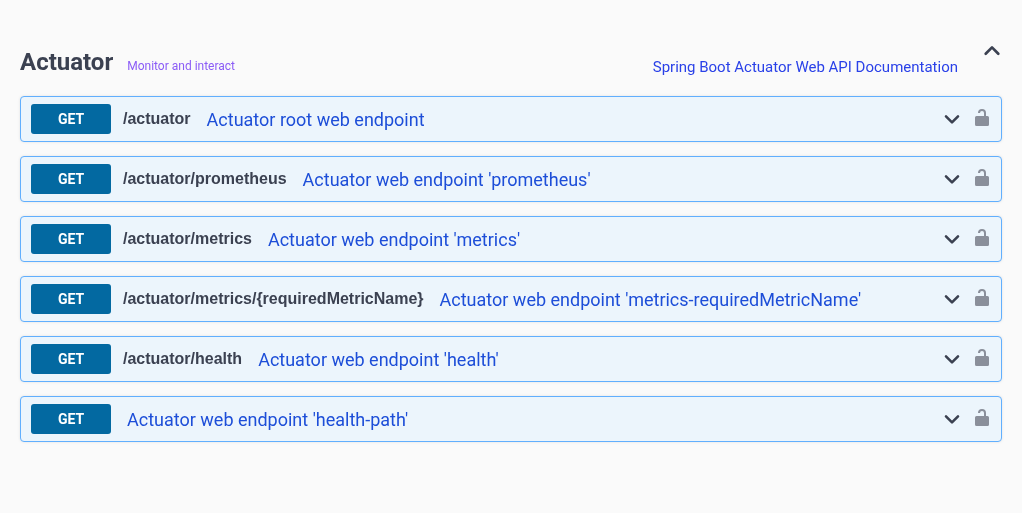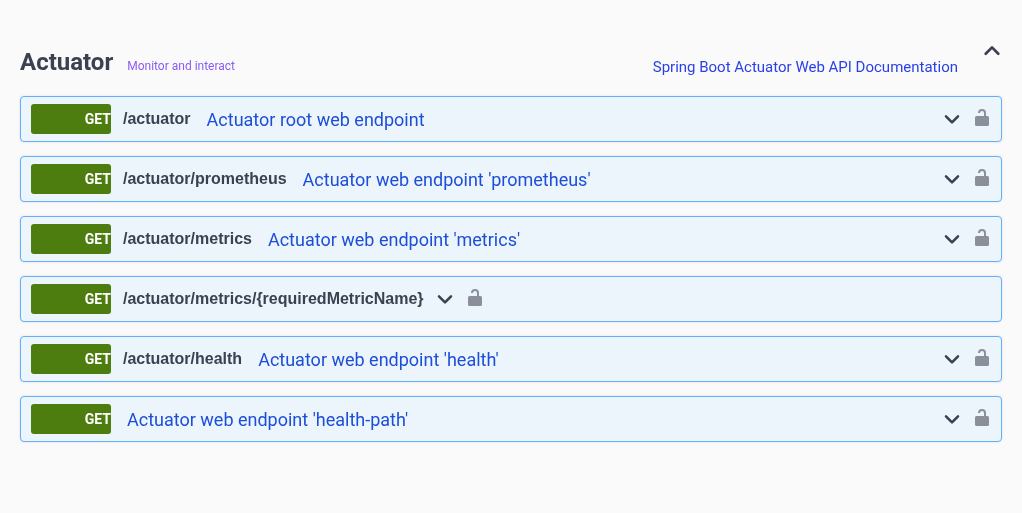--- a/index.html
+++ b/index.html
@@ -67,27 +67,27 @@
       align-items: center;
       background: #ecf5fc;
       border: 1px solid #61affe;
       border-radius: 4px;
       padding: 7px 10px;
       gap: 12px;
       cursor: pointer;
       box-shadow: 0 0 3px rgba(0,0,0,0.1);
     }
     .method-badge {
-      background: #4d7c0f;
+      background: #0369a1;
       color: #ffffff;
       font-weight: 700;
       font-size: 14px;
       padding: 7px 0;
       width: 80px;
-      text-align: right;
+      text-align: center;
       border-radius: 3px;
       flex-shrink: 0;
     }
     .endpoint-path {
       font-family: Liberation Sans, sans-serif;
       font-weight: 700;
       font-size: 16px;
       color: #3b4151;
       flex-shrink: 0;
     }
@@ -211,20 +211,21 @@
               <path d="M11 8V5a4 4 0 0 0-8 0h2a2 2 0 0 1 4 0v3H1.5A1.5 1.5 0 0 0 0 9.5v7A1.5 1.5 0 0 0 1.5 18h11a1.5 1.5 0 0 0 1.5-1.5v-7A1.5 1.5 0 0 0 12.5 8H11z"></path>
             </svg>
         </span>
       </span>
     </div>
   </div>
 
   <div class="endpoint-row">
     <span class="method-badge">GET</span>
     <span class="endpoint-path">/actuator/metrics/{requiredMetricName}</span>
+    <span class="endpoint-desc">Actuator web endpoint 'metrics-requiredMetricName'</span>
     <div class="endpoint-right">
       <span class="chevron-icon">
         <span>
           <svg viewBox="0 0 20 14" fill="none" stroke="#3b4151" stroke-width="3" stroke-linecap="round" stroke-linejoin="round">
               <polyline points="3,4 10,11 17,4"></polyline>
             </svg>
         </span>
       </span>
       <span class="lock-icon">
         <span>

